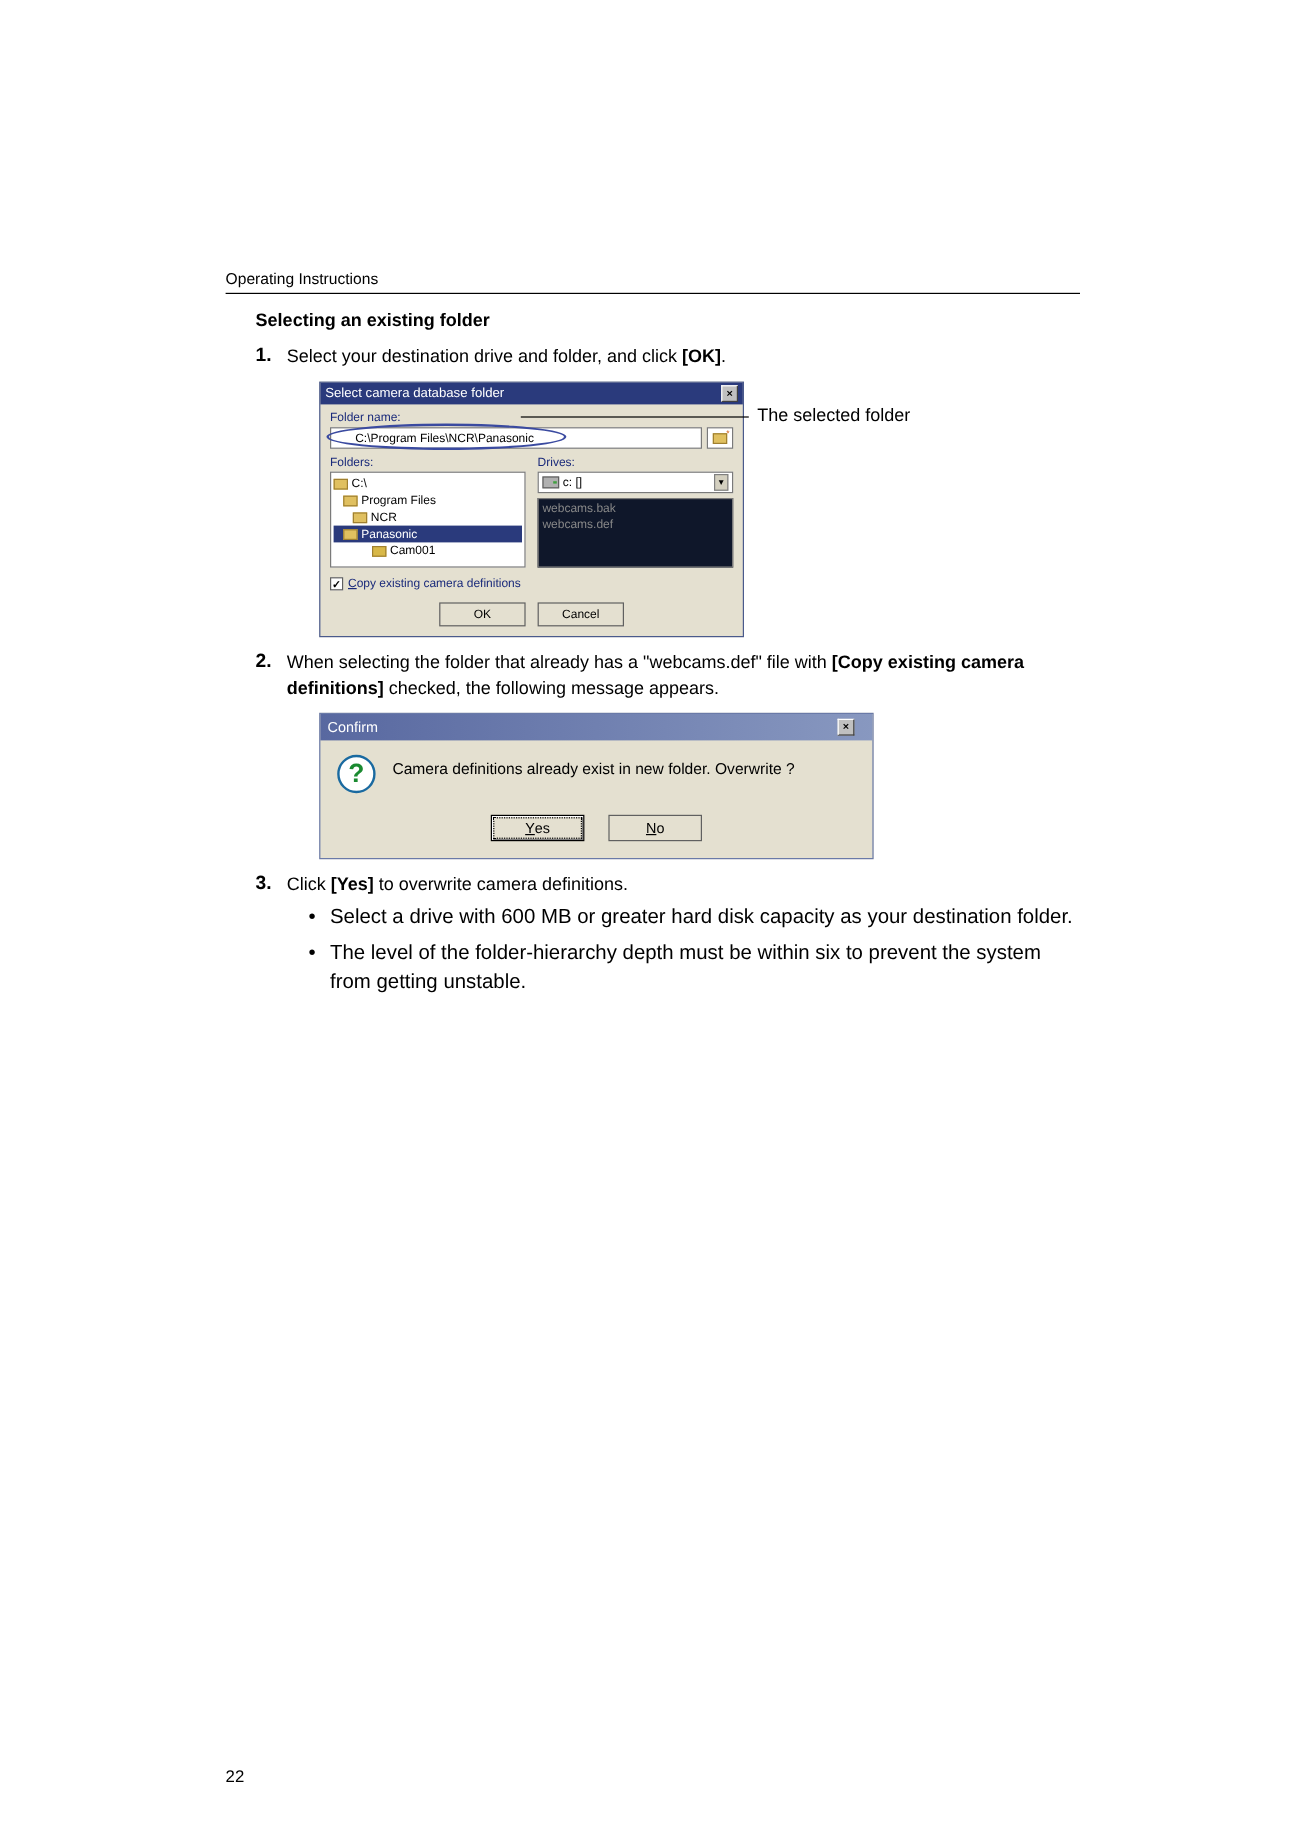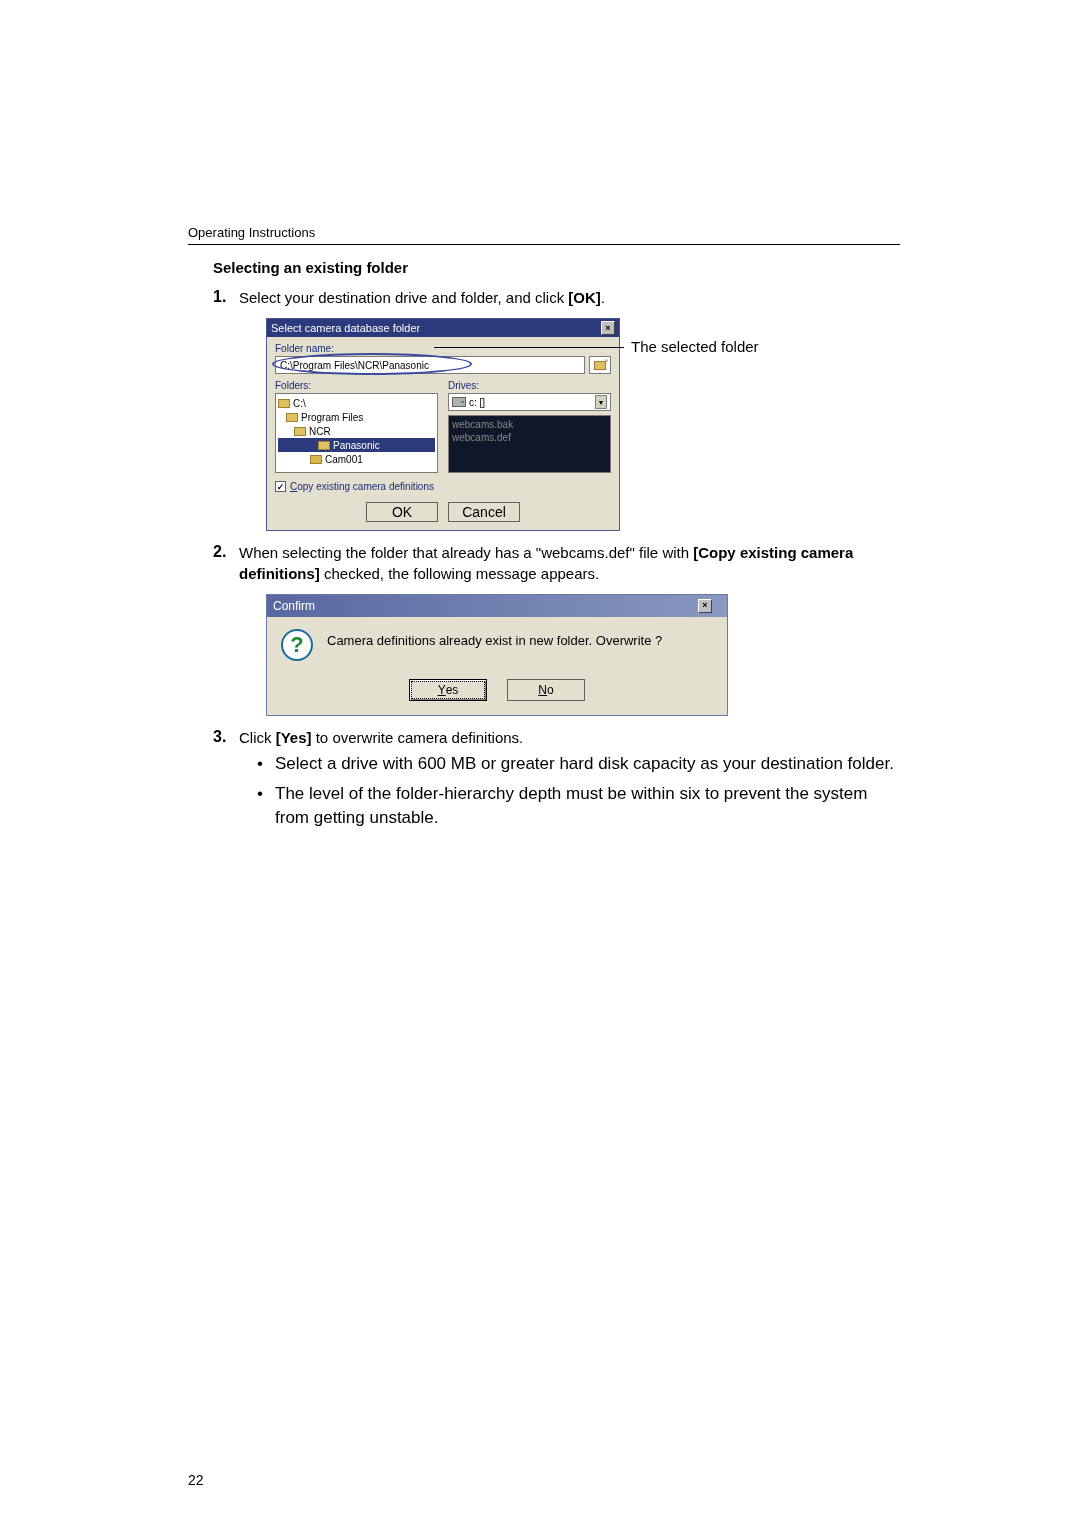--- a/index.html
+++ b/index.html
@@ -15,42 +15,42 @@
   .step-text { font-size: 15px; line-height: 1.35; }
   .inline-bold { font-weight: bold; }
   .dialog-wrap { margin: 10px 0 12px 27px; position: relative; width: 490px; }
   .dialog1 { width: 354px; border: 1px solid #4a5a8c; background: #e4e0d0; font-size: 10px; }
   .titlebar { background: #2a3a7c; color: #fff; padding: 4px 4px; display: flex; align-items: center; justify-content: space-between; font-size: 11px; height: 18px; }
   .titlebar-title { flex: 1; }
   .close-x { width: 14px; height: 14px; background: #c0c0c0; border: 1px solid #fff; border-right-color: #404040; border-bottom-color: #404040; display: flex; align-items: center; justify-content: center; color: #000; font-size: 9px; font-weight: bold; line-height: 1; }
   .dialog-body { padding: 6px 8px 8px 8px; }
   .fld-label { color: #1a2a7a; font-size: 10px; margin-bottom: 2px; }
   .fld-row { display: flex; align-items: center; gap: 4px; margin-bottom: 6px; }
-  .fld-path { flex: 1; height: 18px; border: 1px solid #7a7a7a; background: #fff; padding: 1px 4px; font-size: 10px; display: flex; align-items: center; }
+  .fld-path { flex: 1; height: 18px; border: 1px solid #7a7a7a; background: #fff; padding: 1px 20px; font-size: 10px; display: flex; align-items: center; }
   .new-folder-btn { width: 22px; height: 18px; border: 1px solid #7a7a7a; background: #fff; display: flex; align-items: center; justify-content: center; }
   .folder-icon { width: 12px; height: 9px; background: #e0c060; border: 1px solid #a08030; position: relative; }
   .folder-icon .star { position: absolute; top: -4px; right: -3px; color: #d05000; font-size: 7px; }
   .two-col { display: flex; gap: 10px; }
   .col { flex: 1; }
   .col-label { color: #1a2a7a; font-size: 10px; margin-bottom: 2px; }
   .folders-box { height: 80px; border: 1px solid #7a7a7a; background: #fff; padding: 2px; font-size: 10px; }
   .tree-item { display: flex; align-items: center; gap: 3px; height: 14px; }
   .tree-item.sel { background: #2a3a7c; color: #fff; }
   .ti-icon { width: 12px; height: 9px; background: #e0c060; border: 1px solid #a08030; flex-shrink: 0; }
   .ti-icon.closed { background: #d8b848; }
   .drives-select { height: 18px; border: 1px solid #7a7a7a; background: #fff; display: flex; align-items: center; padding: 0 3px; gap: 3px; font-size: 10px; }
   .drive-icon { width: 14px; height: 10px; background: #b0b0b0; border: 1px solid #606060; position: relative; }
   .drive-icon::after { content: ''; position: absolute; right: 1px; top: 3px; width: 3px; height: 2px; background: #40a040; }
   .dropdown-arrow { margin-left: auto; width: 12px; height: 14px; background: #d4d0c0; border: 1px solid #808080; display: flex; align-items: center; justify-content: center; font-size: 7px; }
   .files-box { height: 58px; border: 1px solid #7a7a7a; background: #0f172a; padding: 2px 3px; margin-top: 4px; font-size: 10px; color: #888; line-height: 1.3; }
   .copy-row { margin-top: 8px; display: flex; align-items: center; gap: 4px; font-size: 10px; color: #1a2a7a; }
   .checkbox { width: 11px; height: 11px; border: 1px solid #606060; background: #fff; display: flex; align-items: center; justify-content: center; font-size: 9px; font-weight: bold; color: #000; }
   .copy-row .ul { text-decoration: underline; }
   .dlg-buttons { display: flex; gap: 10px; justify-content: center; margin-top: 10px; }
-  .dlg-btn { width: 72px; height: 20px; border: 1px solid #606060; background: #e4e0d0; font-size: 14px; display: flex; align-items: center; justify-content: center; }
+  .dlg-btn { width: 72px; height: 20px; border: 1px solid #606060; background: #e4e0d0; font-size: 10px; display: flex; align-items: center; justify-content: center; }
   .callout-line { position: absolute; border-top: 1px solid #000; }
   .callout-line.h1 { top: 29px; left: 168px; width: 190px; }
   .callout-text { position: absolute; left: 365px; top: 20px; font-size: 15px; white-space: nowrap; }
   .ellipse { position: absolute; left: 6px; top: 35px; width: 200px; height: 22px; border: 2px solid #3a4aa0; border-radius: 50%; pointer-events: none; }
 
   .confirm-wrap { margin: 10px 0 12px 27px; }
   .confirm-dialog { width: 462px; border: 1px solid #6a7aa8; background: #e4e0d0; font-size: 12px; }
   .confirm-titlebar { background: linear-gradient(to right, #5868a0, #8898c0); color: #fff; height: 22px; display: flex; align-items: center; justify-content: space-between; padding: 0 15px 0 6px; }
   .confirm-body { padding: 12px 14px; display: flex; align-items: flex-start; gap: 14px; }
   .q-icon { width: 32px; height: 32px; border: 2px solid #1a6aa0; border-radius: 50%; display: flex; align-items: center; justify-content: center; color: #1a8a30; font-weight: bold; font-size: 22px; flex-shrink: 0; background: #fff; }
@@ -110,21 +110,21 @@
                       <span>C:\</span>
                     </div>
                   <div class="tree-item" style="padding-left:8px">
                       <span class="ti-icon"></span>
                       <span>Program Files</span>
                     </div>
                   <div class="tree-item" style="padding-left:16px">
                       <span class="ti-icon"></span>
                       <span>NCR</span>
                     </div>
-                  <div class="tree-item sel" style="padding-left:40px">
+                  <div class="tree-item sel" style="padding-left:8px">
                       <span class="ti-icon"></span>
                       <span>Panasonic</span>
                     </div>
                   <div class="tree-item" style="padding-left:32px">
                       <span class="ti-icon closed"></span>
                       <span>Cam001</span>
                     </div>
                 </div>
               </div>
               <div class="col">

